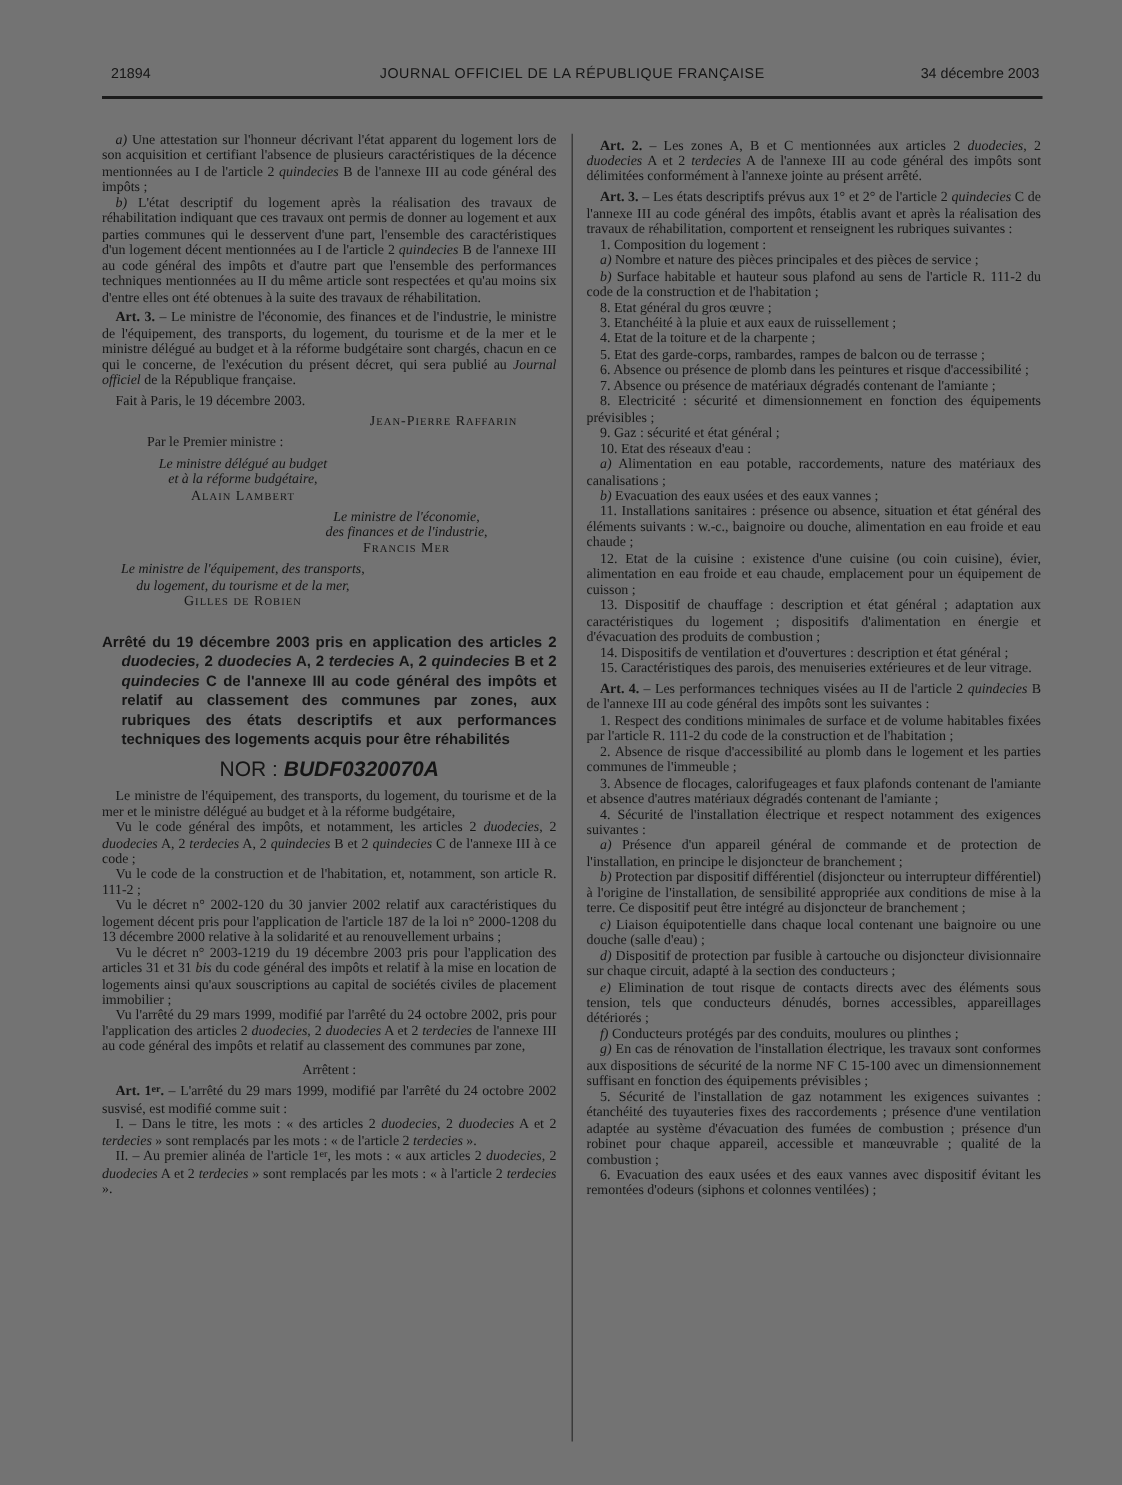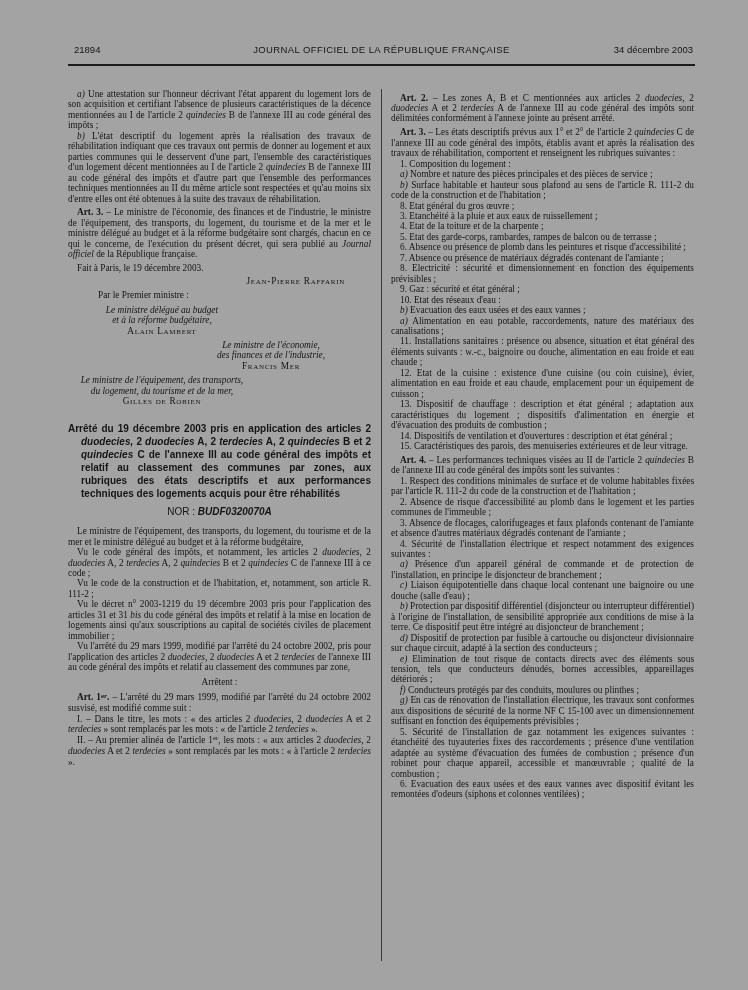--- a/index.html
+++ b/index.html
@@ -1,35 +1,35 @@
 <!DOCTYPE html>
 <html><head>
 <meta charset="utf-8">
 <style>
   html,body{margin:0;padding:0;background:#e8e8e6;}
-  .page{position:relative;width:748px;height:990px;background:#a3a3a3;color:#151515;
+  .page{position:relative;width:748px;height:990px;background:#737373;color:#151515;
         font-family:"Liberation Serif", serif;overflow:hidden;}
   
   .page-header{position:absolute;top:44px;left:68px;width:627px;height:14px;
         font-family:"Liberation Sans", sans-serif;font-size:9.5px;}
   .hdr-num{position:absolute;left:6px;top:0;}
   .hdr-title{position:absolute;left:0;right:0;top:0;text-align:center;letter-spacing:.4px;}
   .hdr-date{position:absolute;right:2px;top:0;}
   .header-rule{position:absolute;top:64px;left:68px;width:627px;height:2.4px;background:#1b1b1b;}
   
   .columns{position:absolute;top:89px;left:68px;width:627px;height:878px;display:flex;overflow:hidden;}
   .col{width:303px;flex:0 0 303px;font-size:9.3px;line-height:10.45px;text-align:justify;}
   .col-divider{flex:0 0 1px;background:#3a3a3a;margin:0 9px 0 10px;height:872px;}
   
   .para{text-indent:9px;}
   .cont{text-indent:0;}
   .gap{margin-top:3.5px;}
   .heading{font-family:"Liberation Sans", sans-serif;font-weight:bold;font-size:10px;
            line-height:13px;margin:15px 0 7px;padding-left:13px;text-indent:-13px;text-align:justify;}
-  .nor-line{font-family:"Liberation Sans", sans-serif;font-size:10px;text-align:center;
+  .nor-line{font-family:"Liberation Sans", sans-serif;font-size:14px;text-align:center;
             margin:6px 0 9px;text-indent:0;}
   .center-line{text-align:center;text-indent:0;margin:5px 0 4px;}
   .sig-name{font-variant:small-caps;letter-spacing:.7px;text-indent:0;}
   .name-right{text-align:right;padding-right:26px;margin-top:2px;}
   .byline{text-indent:0;text-align:left;padding-left:30px;margin-top:4px;}
   .sig-block{margin-top:4px;text-align:center;text-indent:0;}
   .sig-left{width:62%;}
   .sig-right{width:66%;margin-left:auto;}
   .sig-role{font-style:italic;}
   
@@ -70,20 +70,21 @@
         <div class="sig-block sig-left">
           <div class="sig-role">Le ministre de l'équipement, des transports,</div>
           <div class="sig-role">du logement, du tourisme et de la mer,</div>
           <div class="sig-name">Gilles de Robien</div>
         </div>
         <div class="heading">Arrêté du 19 décembre 2003 pris en application des articles 2 <span class="bi">duodecies,</span> 2 <span class="bi">duodecies</span> A, 2 <span class="bi">terdecies</span> A, 2 <span class="bi">quindecies</span> B et 2 <span class="bi">quindecies</span> C de l'annexe III au code général des impôts et relatif au classement des communes par zones, aux rubriques des états descriptifs et aux performances techniques des logements acquis pour être réhabilités</div>
         <div class="nor-line">NOR : <span class="bi">BUDF0320070A</span></div>
         <div class="para">Le ministre de l'équipement, des transports, du logement, du tourisme et de la mer et le ministre délégué au budget et à la réforme budgétaire,</div>
         <div class="para">Vu le code général des impôts, et notamment, les articles 2 <span class="it">duodecies,</span> 2 <span class="it">duodecies</span> A, 2 <span class="it">terdecies</span> A, 2 <span class="it">quindecies</span> B et 2 <span class="it">quindecies</span> C de l'annexe III à ce code ;</div>
         <div class="para">Vu le code de la construction et de l'habitation, et, notamment, son article R. 111-2 ;</div>
+        <div class="para">Vu le décret n° 2002-120 du 30 janvier 2002 relatif aux caractéristiques du logement décent pris pour l'application de l'article 187 de la loi n° 2000-1208 du 13 décembre 2000 relative à la solidarité et au renouvellement urbains ;</div>
         <div class="para">Vu le décret n° 2003-1219 du 19 décembre 2003 pris pour l'application des articles 31 et 31 <span class="it">bis</span> du code général des impôts et relatif à la mise en location de logements ainsi qu'aux souscriptions au capital de sociétés civiles de placement immobilier ;</div>
         <div class="para">Vu l'arrêté du 29 mars 1999, modifié par l'arrêté du 24 octobre 2002, pris pour l'application des articles 2 <span class="it">duodecies,</span> 2 <span class="it">duodecies</span> A et 2 <span class="it">terdecies</span> de l'annexe III au code général des impôts et relatif au classement des communes par zone,</div>
         <div class="center-line">Arrêtent :</div>
         <div class="para gap"><span class="bd">Art. 1</span><span class="bsup">er</span><span class="bd">.</span> – L'arrêté du 29 mars 1999, modifié par l'arrêté du 24 octobre 2002 susvisé, est modifié comme suit :</div>
         <div class="para">I. – Dans le titre, les mots : « des articles 2 <span class="it">duodecies,</span> 2 <span class="it">duodecies</span> A et 2 <span class="it">terdecies</span> » sont remplacés par les mots : « de l'article 2 <span class="it">terdecies</span> ».</div>
         <div class="para">II. – Au premier alinéa de l'article 1<span class="sup">er</span>, les mots : « aux articles 2 <span class="it">duodecies,</span> 2 <span class="it">duodecies</span> A et 2 <span class="it">terdecies</span> » sont remplacés par les mots : « à l'article 2 <span class="it">terdecies</span> ».</div>
       </section>
     <div class="col-divider"></div>
     <section class="col" id="col-right">
         <div class="para gap"><span class="bd">Art. 2.</span> – Les zones A, B et C mentionnées aux articles 2 <span class="it">duodecies,</span> 2 <span class="it">duodecies</span> A et 2 <span class="it">terdecies</span> A de l'annexe III au code général des impôts sont délimitées conformément à l'annexe jointe au présent arrêté.</div>
@@ -93,35 +94,35 @@
         <div class="para"><span class="it">b)</span> Surface habitable et hauteur sous plafond au sens de l'article R. 111-2 du code de la construction et de l'habitation ;</div>
         <div class="para">8. Etat général du gros œuvre ;</div>
         <div class="para">3. Etanchéité à la pluie et aux eaux de ruissellement ;</div>
         <div class="para">4. Etat de la toiture et de la charpente ;</div>
         <div class="para">5. Etat des garde-corps, rambardes, rampes de balcon ou de terrasse ;</div>
         <div class="para">6. Absence ou présence de plomb dans les peintures et risque d'accessibilité ;</div>
         <div class="para">7. Absence ou présence de matériaux dégradés contenant de l'amiante ;</div>
         <div class="para">8. Electricité : sécurité et dimensionnement en fonction des équipements prévisibles ;</div>
         <div class="para">9. Gaz : sécurité et état général ;</div>
         <div class="para">10. Etat des réseaux d'eau :</div>
+        <div class="para"><span class="it">a)</span> Alimentation en eau potable, raccordements, nature des matériaux des canalisations ;</div>
         <div class="para"><span class="it">b)</span> Evacuation des eaux usées et des eaux vannes ;</div>
-        <div class="para"><span class="it">a)</span> Alimentation en eau potable, raccordements, nature des matériaux des canalisations ;</div>
         <div class="para">11. Installations sanitaires : présence ou absence, situation et état général des éléments suivants : w.-c., baignoire ou douche, alimentation en eau froide et eau chaude ;</div>
         <div class="para">12. Etat de la cuisine : existence d'une cuisine (ou coin cuisine), évier, alimentation en eau froide et eau chaude, emplacement pour un équipement de cuisson ;</div>
         <div class="para">13. Dispositif de chauffage : description et état général ; adaptation aux caractéristiques du logement ; dispositifs d'alimentation en énergie et d'évacuation des produits de combustion ;</div>
         <div class="para">14. Dispositifs de ventilation et d'ouvertures : description et état général ;</div>
         <div class="para">15. Caractéristiques des parois, des menuiseries extérieures et de leur vitrage.</div>
         <div class="para gap"><span class="bd">Art. 4.</span> – Les performances techniques visées au II de l'article 2 <span class="it">quindecies</span> B de l'annexe III au code général des impôts sont les suivantes :</div>
         <div class="para">1. Respect des conditions minimales de surface et de volume habitables fixées par l'article R. 111-2 du code de la construction et de l'habitation ;</div>
         <div class="para">2. Absence de risque d'accessibilité au plomb dans le logement et les parties communes de l'immeuble ;</div>
         <div class="para">3. Absence de flocages, calorifugeages et faux plafonds contenant de l'amiante et absence d'autres matériaux dégradés contenant de l'amiante ;</div>
         <div class="para">4. Sécurité de l'installation électrique et respect notamment des exigences suivantes :</div>
         <div class="para"><span class="it">a)</span> Présence d'un appareil général de commande et de protection de l'installation, en principe le disjoncteur de branchement ;</div>
+        <div class="para"><span class="it">b)</span> Protection par dispositif différentiel (disjoncteur ou interrupteur différentiel) à l'origine de l'installation, de sensibilité appropriée aux conditions de mise à la terre. Ce dispositif peut être intégré au disjoncteur de branchement ;</div>
         <div class="para"><span class="it">c)</span> Liaison équipotentielle dans chaque local contenant une baignoire ou une douche (salle d'eau) ;</div>
-        <div class="para"><span class="it">b)</span> Protection par dispositif différentiel (disjoncteur ou interrupteur différentiel) à l'origine de l'installation, de sensibilité appropriée aux conditions de mise à la terre. Ce dispositif peut être intégré au disjoncteur de branchement ;</div>
         <div class="para"><span class="it">d)</span> Dispositif de protection par fusible à cartouche ou disjoncteur divisionnaire sur chaque circuit, adapté à la section des conducteurs ;</div>
         <div class="para"><span class="it">e)</span> Elimination de tout risque de contacts directs avec des éléments sous tension, tels que conducteurs dénudés, bornes accessibles, appareillages détériorés ;</div>
         <div class="para"><span class="it">f)</span> Conducteurs protégés par des conduits, moulures ou plinthes ;</div>
         <div class="para"><span class="it">g)</span> En cas de rénovation de l'installation électrique, les travaux sont conformes aux dispositions de sécurité de la norme NF C 15-100 avec un dimensionnement suffisant en fonction des équipements prévisibles ;</div>
         <div class="para">5. Sécurité de l'installation de gaz notamment les exigences suivantes : étanchéité des tuyauteries fixes des raccordements ; présence d'une ventilation adaptée au système d'évacuation des fumées de combustion ; présence d'un robinet pour chaque appareil, accessible et manœuvrable ; qualité de la combustion ;</div>
         <div class="para">6. Evacuation des eaux usées et des eaux vannes avec dispositif évitant les remontées d'odeurs (siphons et colonnes ventilées) ;</div>
       </section>
   </main>
 </div>
 

